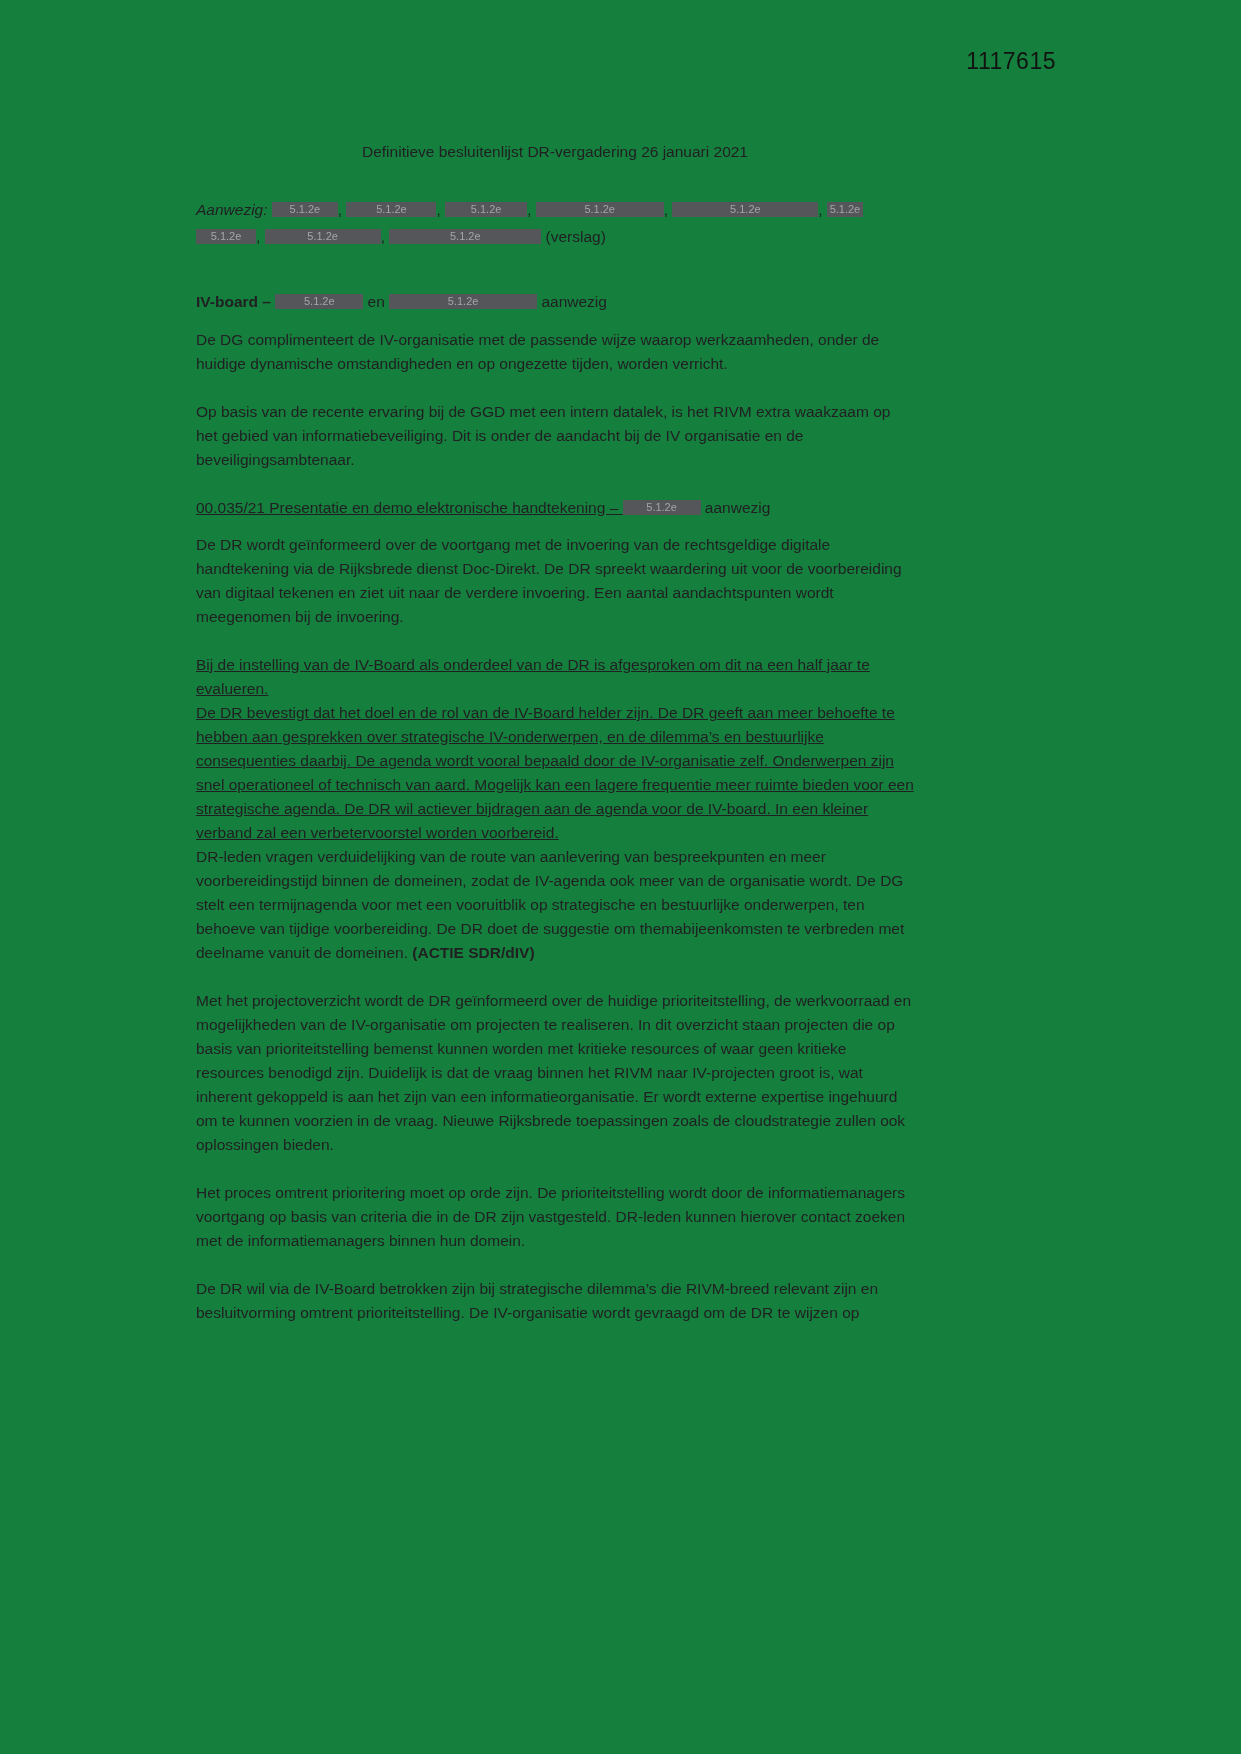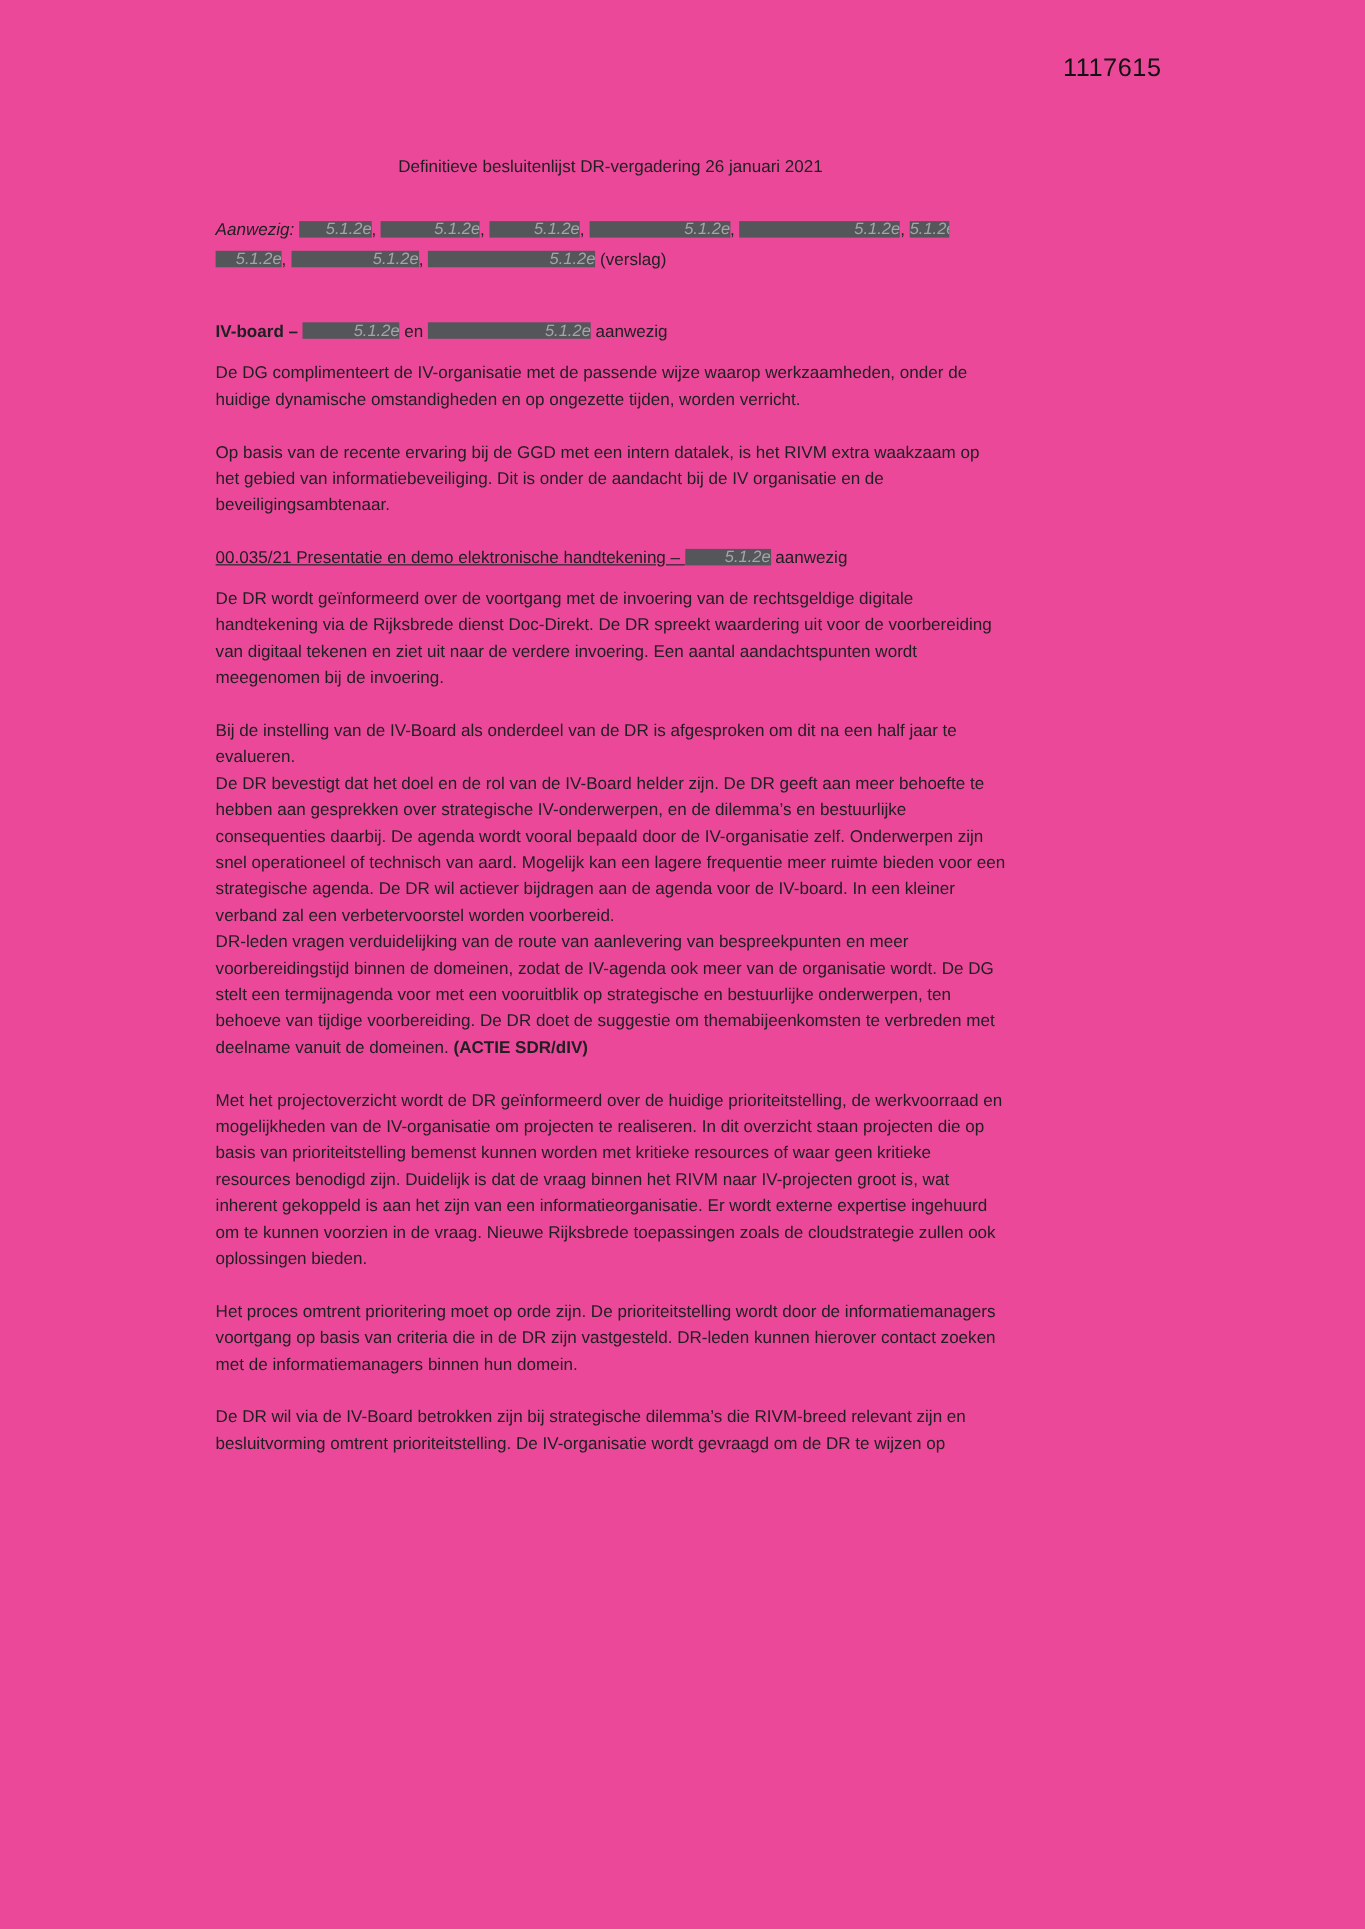--- a/index.html
+++ b/index.html
@@ -1,41 +1,41 @@
 <!DOCTYPE html>
 <html><head>
 <meta charset="utf-8">
 <style>
   html, body { margin: 0; padding: 0; }
   body { background: #d9d9d9; font-family: "Liberation Sans", sans-serif; }
   .page {
-    width: 1241px; height: 1754px; background: #ec4899;
+    width: 1241px; height: 1754px; background: #15803d;
     position: relative; margin: 0 auto; color: #1c1c1e; overflow: hidden;
   }
   .doc-number {
     position: absolute; top: 48px; right: 185px;
     font-size: 23px; letter-spacing: .5px; color: #121212;
   }
   .content {
     position: absolute; left: 196px; top: 140px; width: 718px;
     font-size: 15.5px; line-height: 24px; color: #202023;
   }
   .content p { margin: 0 0 24px 0; }
   p.title { margin-bottom: 32px; text-align: center; }
   p.attendees { margin-bottom: 40px; line-height: 27px; }
   p.ivboard { margin-bottom: 14px; }
-  p.tight { margin-bottom: 0; }
+  p.tight { margin-bottom: 0; text-decoration: underline; }
   p.heading { margin-bottom: 13px; }
   .underline { text-decoration: underline; }
   .bold { font-weight: bold; text-align: center; }
   .italic { font-style: italic; text-align: center; }
   .redact {
     display: inline-block; background: #55565a; color: #a3a5a8;
-    font-size: 15px; height: 15px; line-height: 15px; text-align: right;
-    vertical-align: -2px; overflow: hidden; white-space: nowrap; font-style: italic;
+    font-size: 11px; height: 15px; line-height: 15px; text-align: center;
+    vertical-align: -2px; overflow: hidden; white-space: nowrap;
   }
 </style>
 </head>
 <body>
 
 <div class="page">
 
   <div class="doc-number">1117615</div>
 
   <div class="content">

